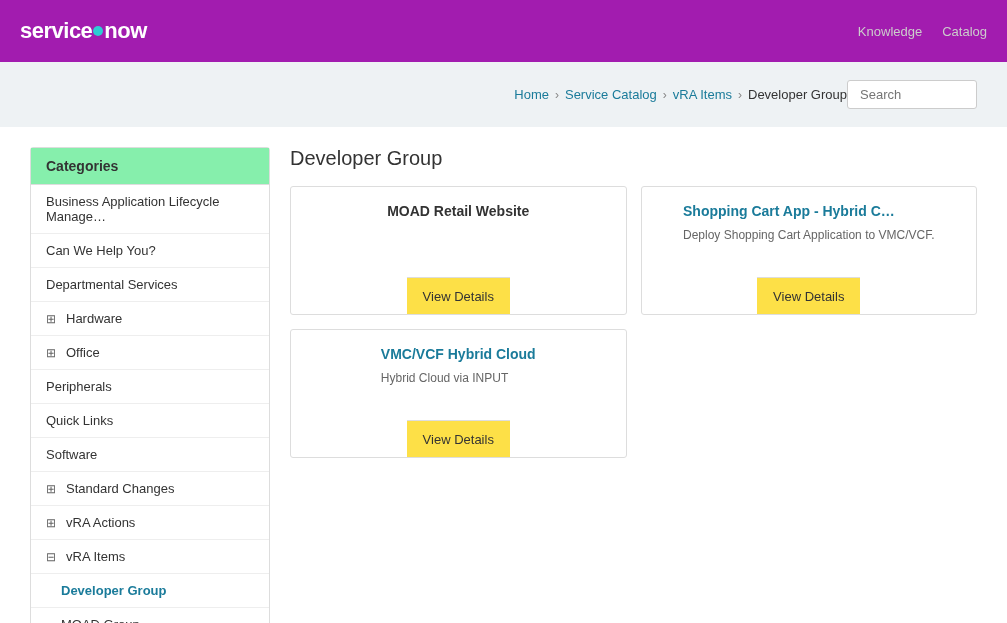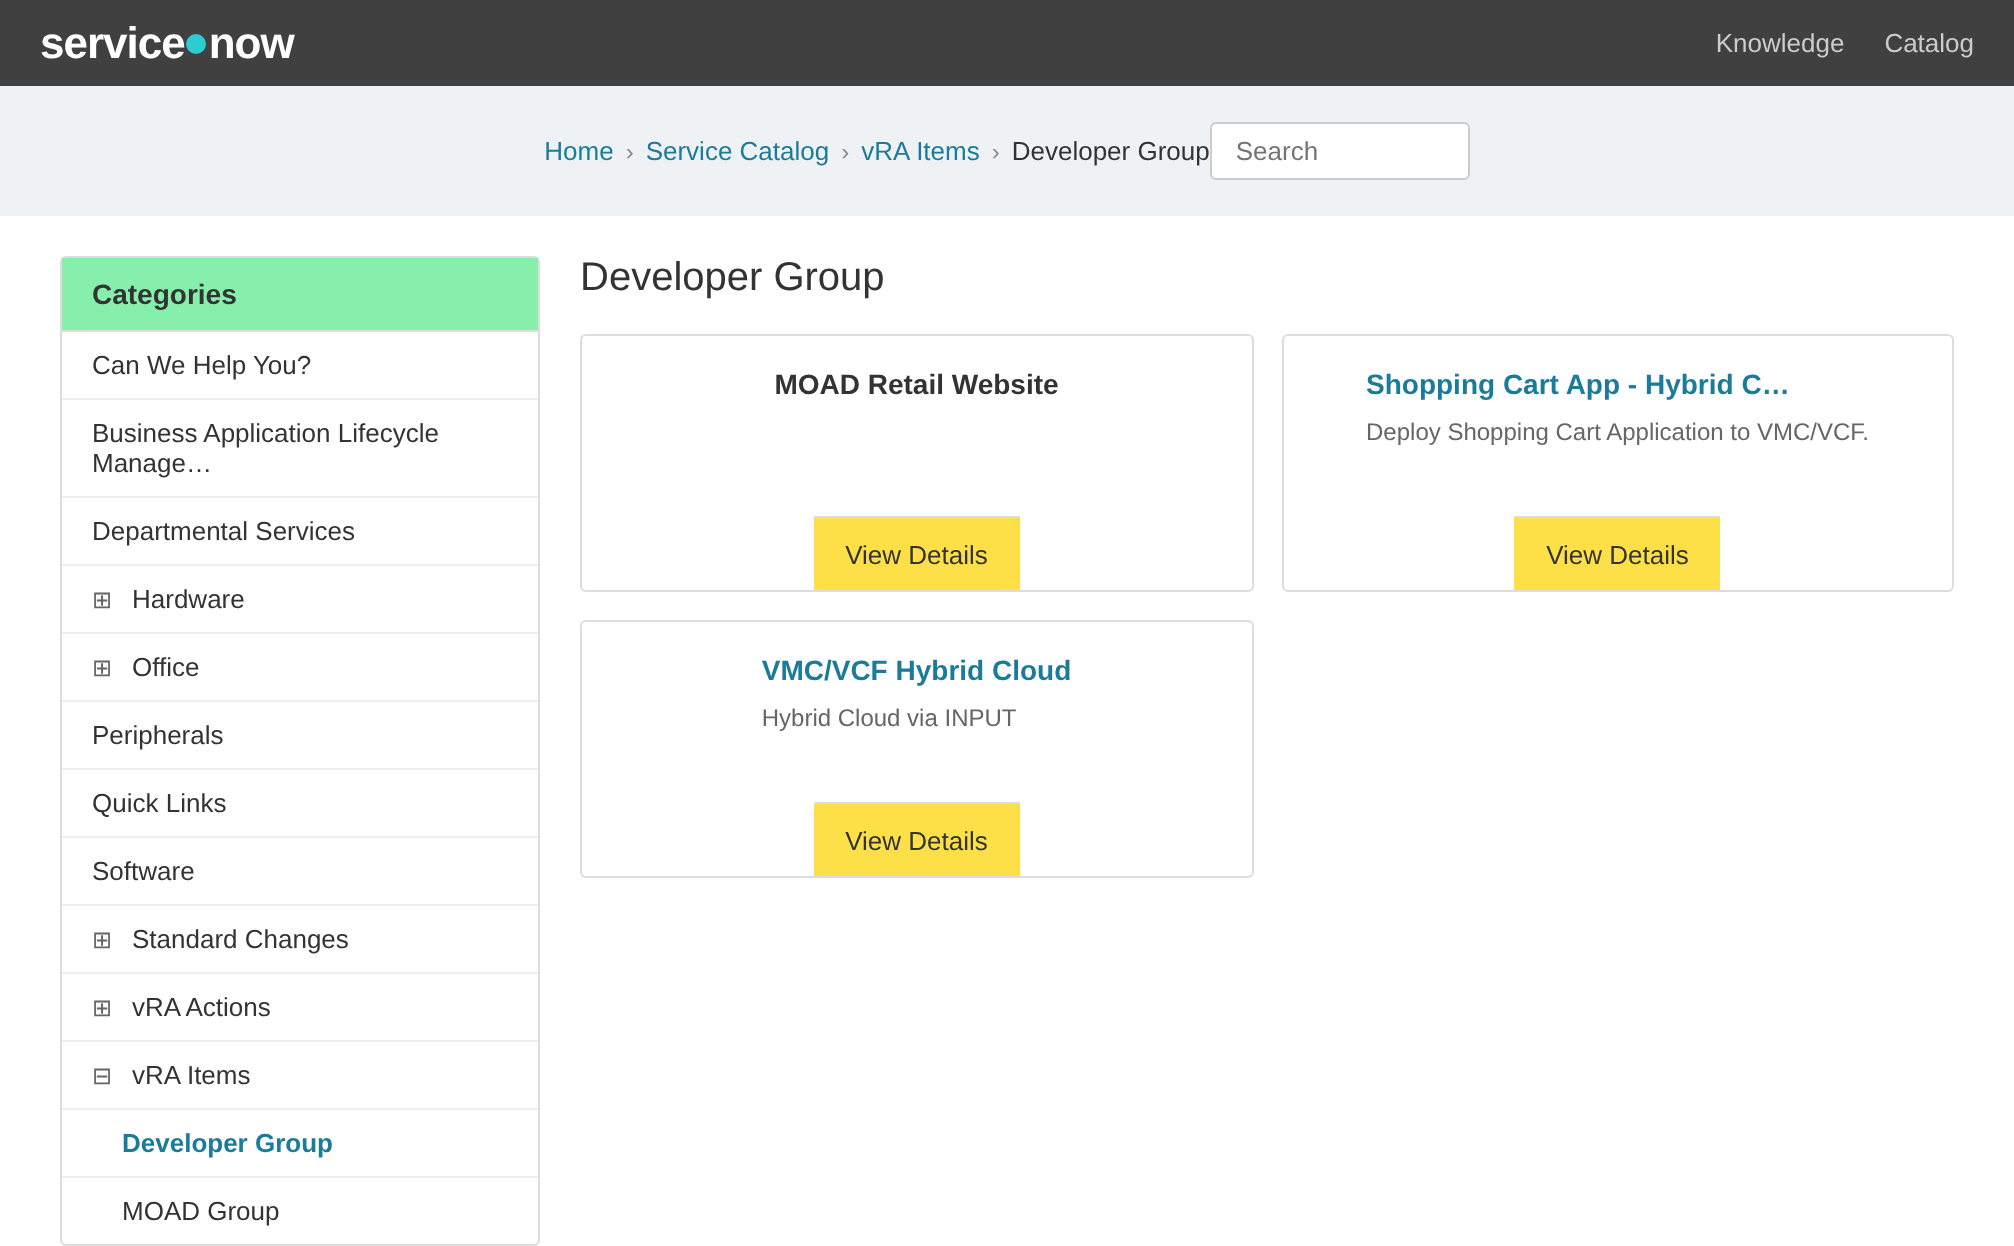--- a/index.html
+++ b/index.html
@@ -1,21 +1,21 @@
 <!DOCTYPE html>
 <html><head>
   <meta charset="utf-8">
   <style>
     * { box-sizing: border-box; margin: 0; padding: 0; }
     body { font-family: Arial, sans-serif; font-size: 14px; color: #333; background: #fff; }
 
     
     .top-nav {
-      background: #404040;
-      height: 43px;
+      background: #a21caf;
+      height: 62px;
       display: flex;
       align-items: center;
       padding: 0 20px;
       justify-content: space-between;
     }
     .logo-area {
       display: flex;
       align-items: center;
     }
     .logo-text {
@@ -45,21 +45,21 @@
       font-size: 13px;
       cursor: pointer;
     }
 
     
     .breadcrumb-bar {
       background: #eef2f4;
       padding: 18px 30px;
       display: flex;
       align-items: center;
-      justify-content: center;
+      justify-content: flex-end;
     }
     .breadcrumb {
       display: flex;
       align-items: center;
       gap: 6px;
       font-size: 13px;
     }
     .breadcrumb-item {
       color: #1a7b9a;
       cursor: pointer;
@@ -213,24 +213,24 @@
   </nav>
   <input class="search-box" type="text" placeholder="Search" style="">
 </div>
 
 <div class="main-content">
 
   <aside class="sidebar">
     <div class="sidebar-title">Categories</div>
 
     <div class="sidebar-item">
+      <span>Business Application Lifecycle Manage…</span>
+    </div>
+    <div class="sidebar-item">
       <span>Can We Help You?</span>
-    </div>
-    <div class="sidebar-item">
-      <span>Business Application Lifecycle Manage…</span>
     </div>
     <div class="sidebar-item">
       <span>Departmental Services</span>
     </div>
     <div class="sidebar-item">
       <span class="expand-icon">⊞</span>
       <span>Hardware</span>
     </div>
     <div class="sidebar-item">
       <span class="expand-icon">⊞</span>

